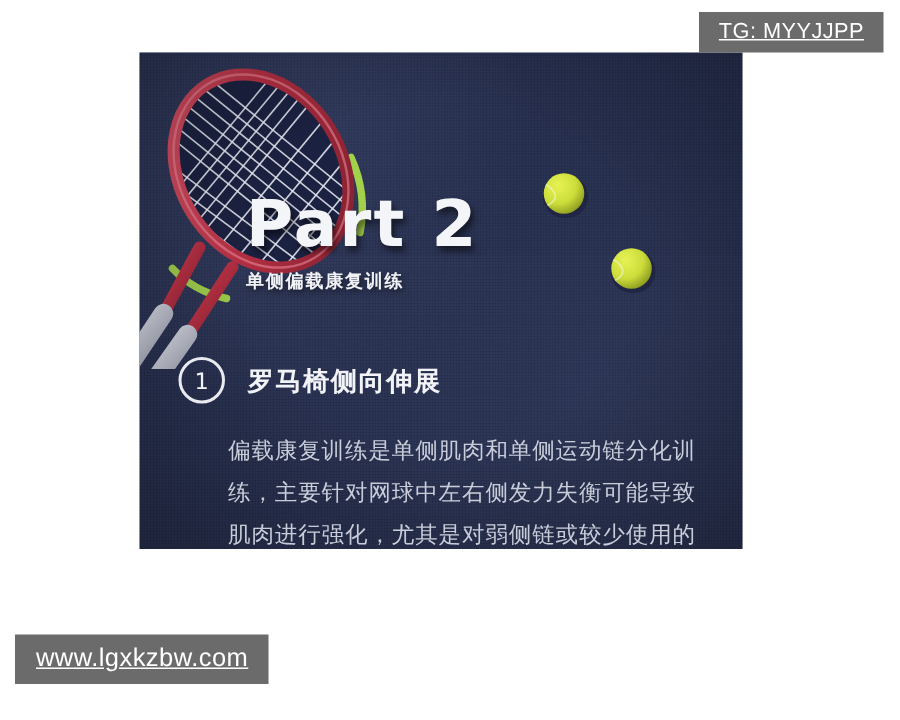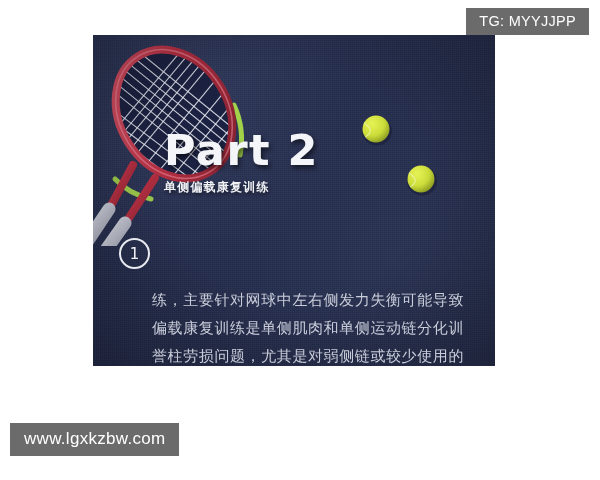--- a/index.html
+++ b/index.html
@@ -19,20 +19,21 @@
   .badge {
     position: absolute;
     background: #6b6b6b;
     color: #ffffff;
     font-family: "Liberation Sans", sans-serif;
     display: flex;
     align-items: center;
     justify-content: center;
     letter-spacing: 0.3px;
     z-index: 50;
+    text-decoration: underline;
   }
   #tg-badge {
     top: 8px;
     right: 11px;
     padding: 5px 13px 6px 13px;
     font-size: 14.5px;
   }
   #site-badge {
     left: 10px;
     bottom: 24px;
@@ -266,26 +267,27 @@
     </svg>
   </div>
 
   <div id="headings">
     <div id="part-title">Part 2</div>
     <div id="part-subtitle">单侧偏载康复训练</div>
   </div>
 
   <div id="item-row">
     <div id="item-number">1</div>
+    <div id="item-title">罗马椅侧向伸展</div>
   </div>
 
   <div id="body-text">
+    <div class="body-line">偏载康复训练是单侧肌肉和单侧运动链分化训</div>
     <div class="body-line">练，主要针对网球中左右侧发力失衡可能导致</div>
-    <div class="body-line">偏载康复训练是单侧肌肉和单侧运动链分化训</div>
-    <div class="body-line">誉柱劳损问题，尤其是对弱侧链或较少使用的</div>
+    <div class="body-line">肌肉进行强化，尤其是对弱侧链或较少使用的</div>
   </div>
 
   <div id="poster-vignette"></div>
 </div>
 
 <div class="badge" id="tg-badge">TG: MYYJJPP</div>
 
 <div class="badge" id="site-badge">www.lgxkzbw.com</div>
 
 </body></html>

